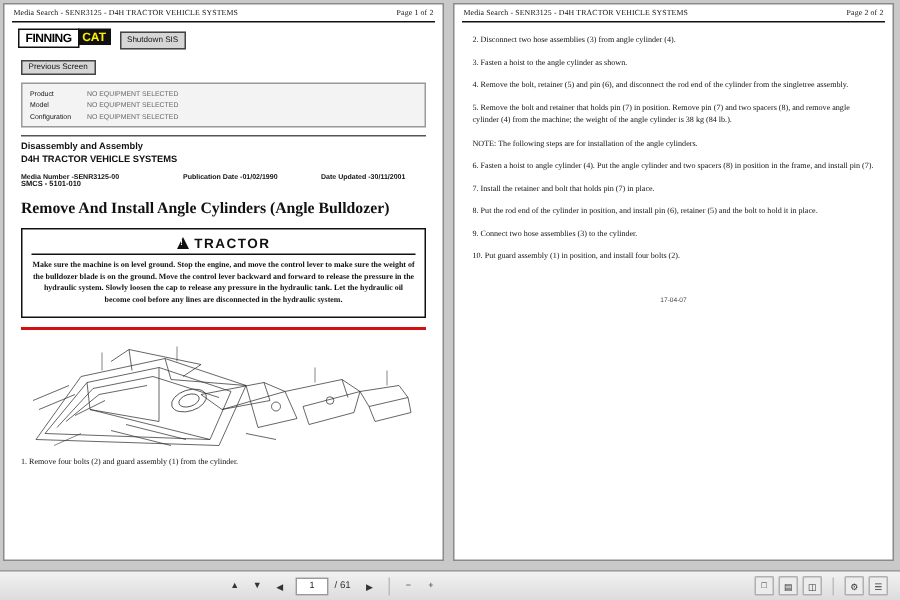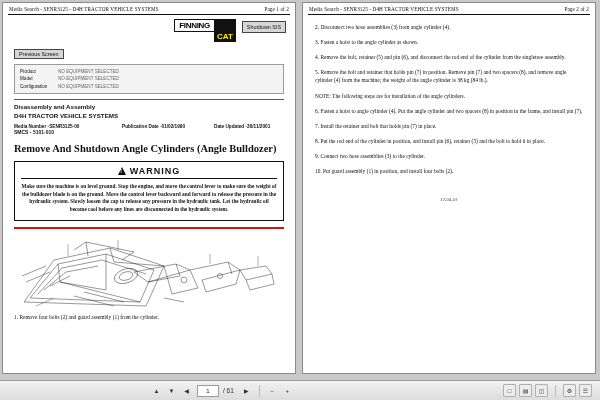--- a/index.html
+++ b/index.html
@@ -45,39 +45,38 @@
   }
 
   .content { padding: 0 9px; }
 
   
   .logobar {
     display: flex;
     align-items: flex-start;
     gap: 6px;
     margin-top: 2px;
-    justify-content: flex-end;
   }
   .finning {
     border: 1.2px solid #111;
     padding: 2px 4px 1px 4px;
     font-family: "Liberation Sans", sans-serif;
     font-weight: bold;
     font-size: 8px;
     letter-spacing: -0.3px;
     line-height: 1;
     background: #fff;
   }
   .catbox {
     background: #111;
     color: #fff000;
     font-family: "Liberation Sans", sans-serif;
     font-weight: bold;
     font-size: 8px;
-    padding: 14px 3px 1px 3px;
+    padding: 2px 3px 1px 3px;
     line-height: 1;
     margin-left: -1px;
   }
   .sis-title {
     flex: 1;
     text-align: center;
     font-family: "Liberation Serif", serif;
     font-weight: bold;
     font-style: italic;
     font-size: 8.4px;
@@ -334,26 +333,26 @@
       <div class="meta-h">Disassembly and Assembly</div>
       <div class="meta-h">D4H TRACTOR VEHICLE SYSTEMS</div>
 
       <div class="meta-row">
         <span class="mr1">Media Number -SENR3125-00</span>
         <span class="mr2">Publication Date -01/02/1990</span>
         <span>Date Updated -30/11/2001</span>
       </div>
 
       <div class="smcs">SMCS - 5101-010</div>
-      <div class="h-proc">Remove And Shutdown Angle Cylinders (Angle Bulldozer)</div>
+      <div class="h-proc">Remove And Install Angle Cylinders (Angle Bulldozer)</div>
 
       <div class="warnbox">
         <div class="warnbar">
           <div class="tri"></div>
-          <div class="warnword">WARNING</div>
+          <div class="warnword">TRACTOR</div>
         </div>
         <div class="warn-rule"></div>
         <div class="warntext">Make sure the machine is on level ground. Stop the engine, and move the control lever to make sure the weight of the bulldozer blade is on the ground. Move the control lever backward and forward to release the pressure in the hydraulic system. Slowly loosen the cap to release any pressure in the hydraulic tank. Let the hydraulic oil become cool before any lines are disconnected in the hydraulic system.</div>
       </div>
 
       <div class="redline"></div>
 
       <div class="illus">
         <svg width="274" height="72" viewBox="0 0 274 72">
           <g stroke="#333" stroke-width="0.5" fill="none">

